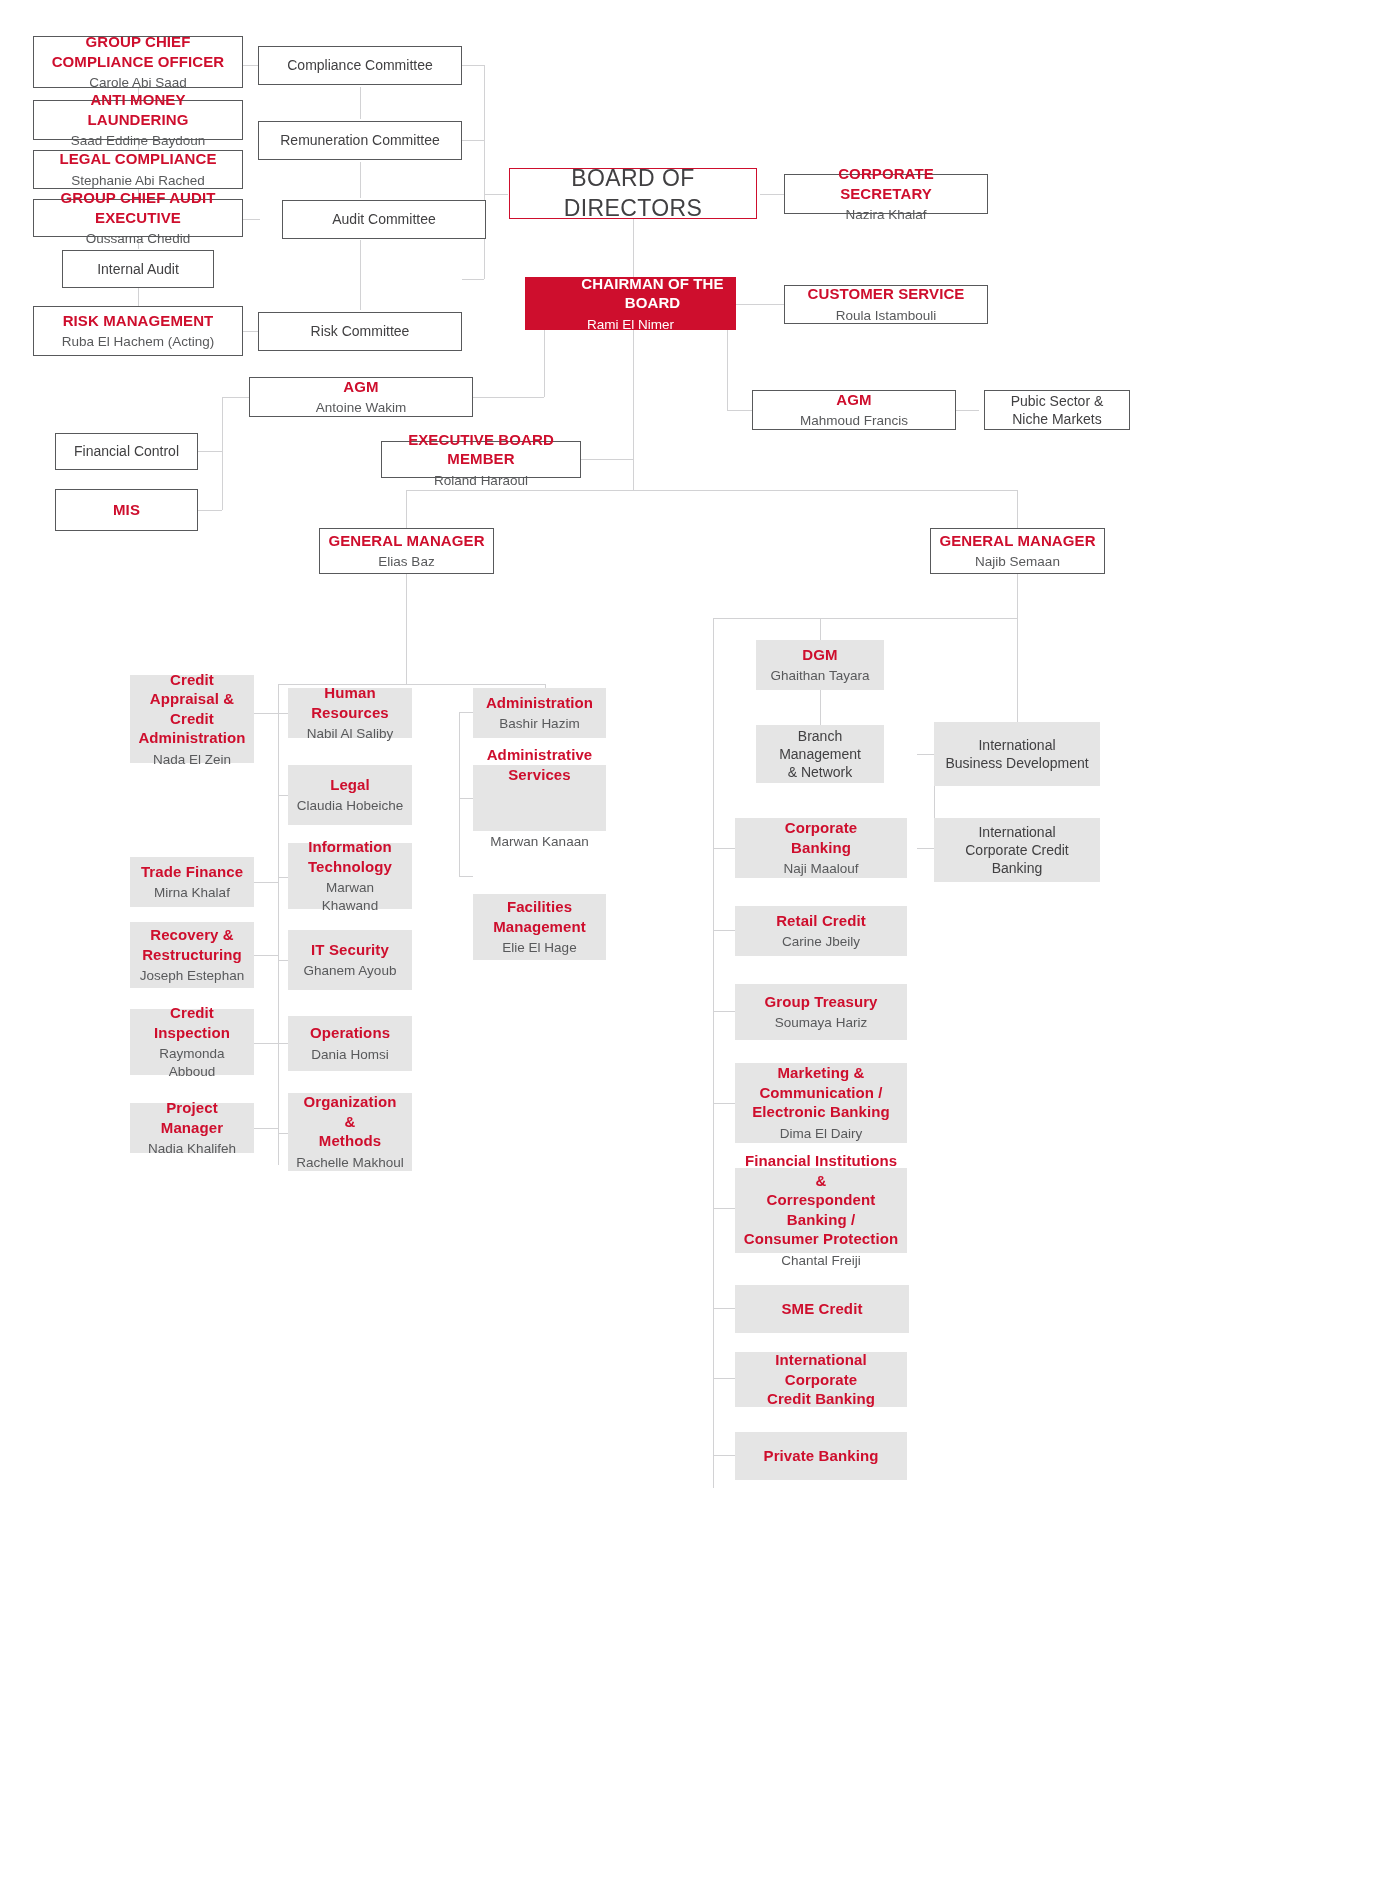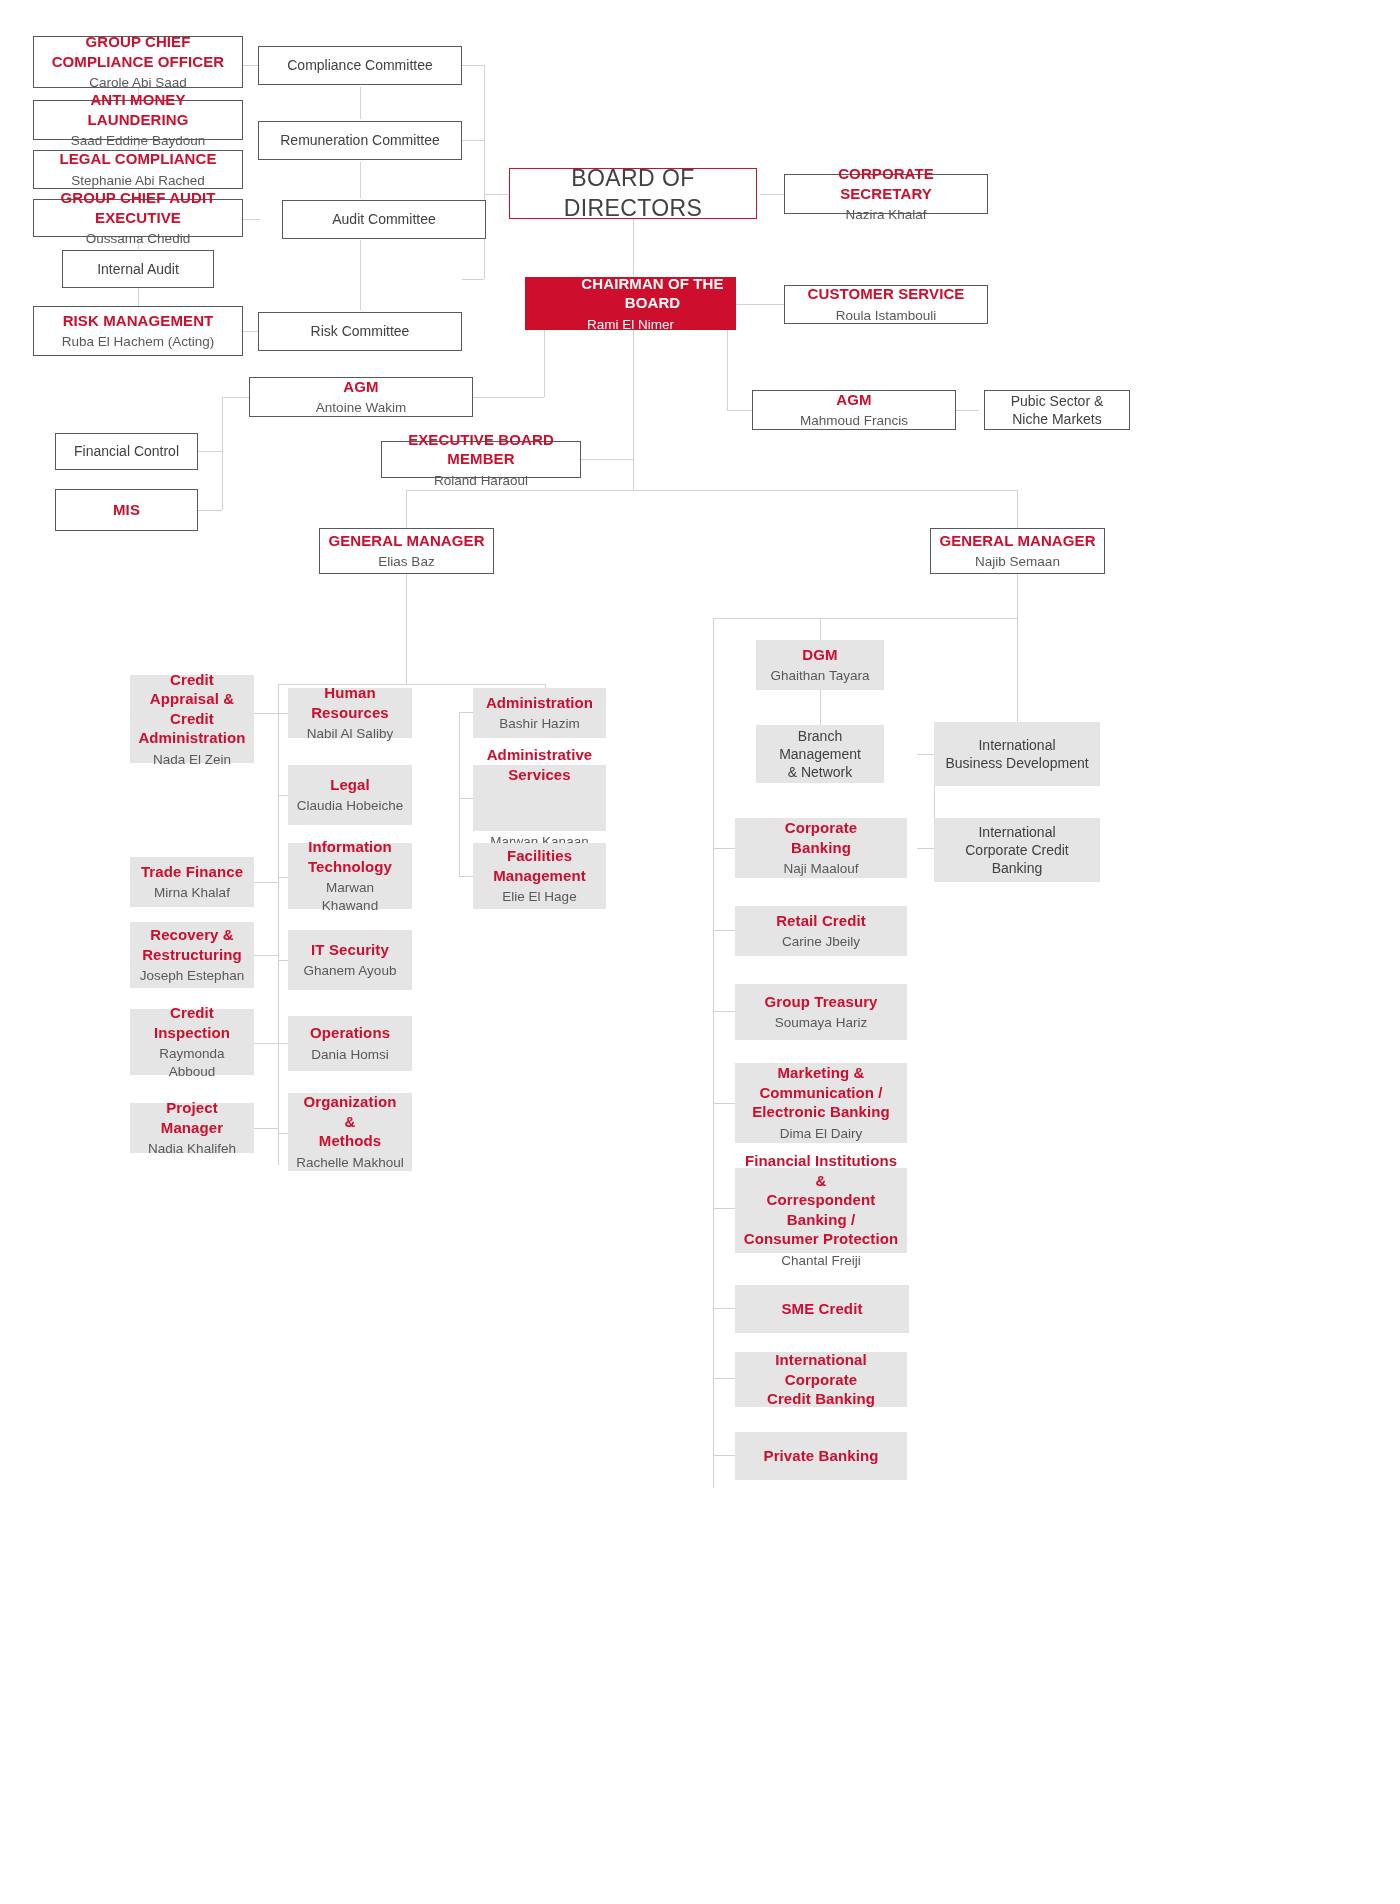--- a/index.html
+++ b/index.html
@@ -356,21 +356,21 @@
     <div class="t">Administration</div>
     <div class="s">Bashir Hazim</div>
   </div>
   <div class="node shaded" style="left:473px; top:765px; width:133px; height:66px;gap:46px;">
     <div class="t">
       <span>Administrative</span><br>
       <span>Services</span>
     </div>
     <div class="s">Marwan Kanaan</div>
   </div>
-  <div class="node shaded" style="left:473px; top:843px; width:133px; height:66px;">
+  <div class="node shaded" style="left:473px; top:894px; width:133px; height:66px;">
     <div class="t">
       <span>Facilities</span><br>
       <span>Management</span>
     </div>
     <div class="s">Elie El Hage</div>
   </div>
 
   <div class="node shaded" style="left:756px; top:640px; width:128px; height:50px;">
     <div class="t">DGM</div>
     <div class="s">Ghaithan Tayara</div>

